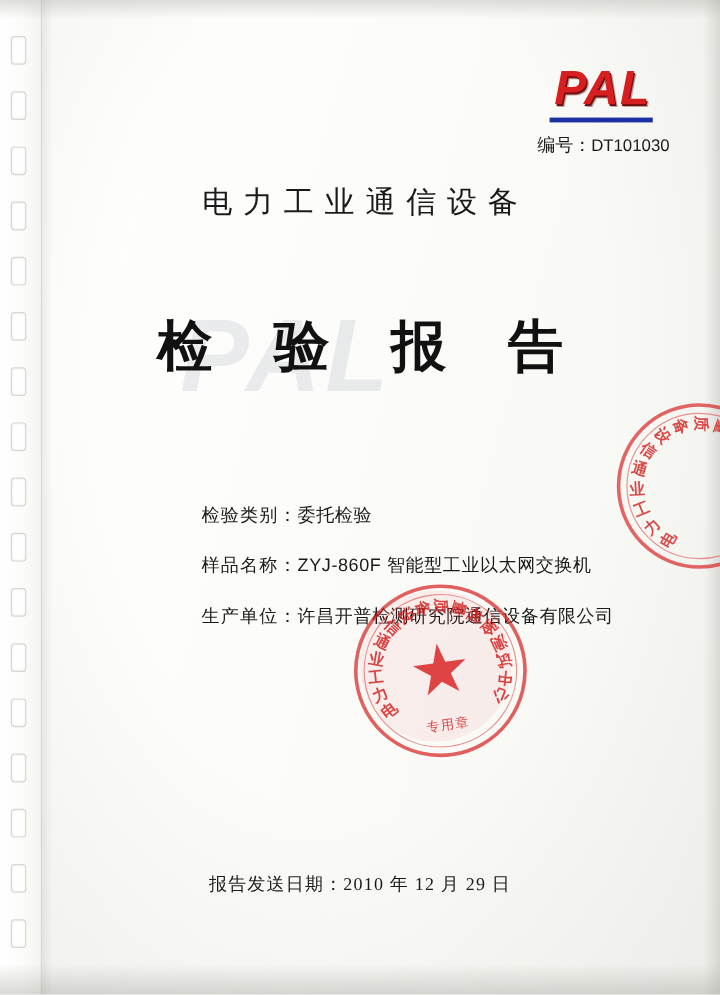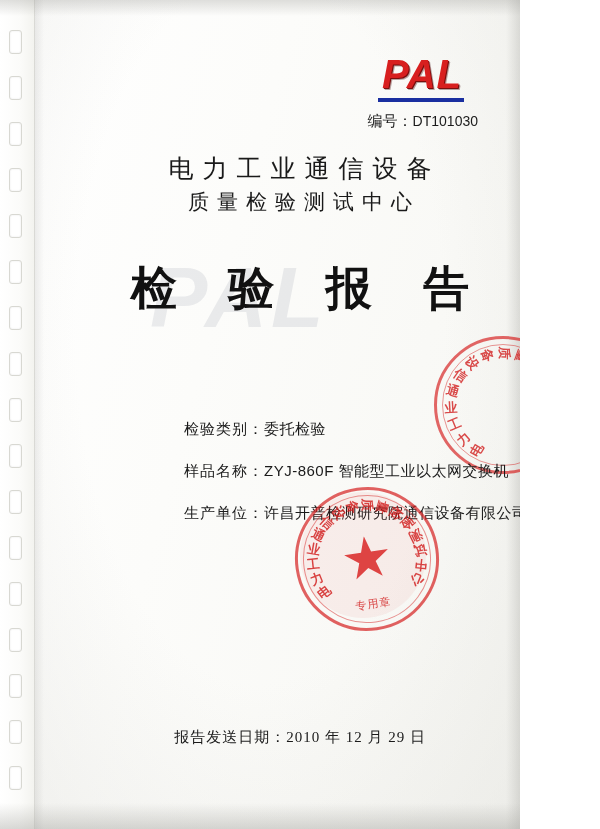--- a/index.html
+++ b/index.html
@@ -9,21 +9,21 @@
   }
   body {
     width: 600px;
     height: 829px;
     overflow: hidden;
     font-family: "Liberation Serif", serif;
   }
 
   #page {
     position: relative;
-    width: 520px;
+    width: 600px;
     height: 829px;
     background: #fdfdfb;
     overflow: hidden;
   }
 
   
   .paper-tone {
     position: absolute;
     inset: 0;
     background:
@@ -164,21 +164,21 @@
     font-style: italic;
     font-size: 86px;
     color: rgba(120,130,150,0.14);
     letter-spacing: 4px;
     pointer-events: none;
   }
 
   
   .fields {
     position: absolute;
-    left: 184px;
+    left: 168px;
     top: 420px;
     width: 400px;
   }
   .field-row {
     margin-bottom: 23px;
     font-size: 15px;
     color: #1a1a1a;
     white-space: nowrap;
     font-family: "Liberation Serif", serif;
   }
@@ -321,21 +321,20 @@
   <div class="edge-bottom"></div>
 
   <div class="pal-logo">PAL</div>
   <div class="pal-underline"></div>
 
   <div class="report-no">
     <span>编号：</span><span class="num">DT101030</span>
   </div>
 
   <div class="org-line org-line1">电力工业通信设备</div>
-  <div class="org-line org-line2">质量检验测试中心</div>
 
   <div class="watermark">PAL</div>
   <div class="doc-title">检 验 报 告</div>
 
   <div class="stamp stamp-partial">
     <div class="inner-ring"></div>
     <div class="stamp-text-ring" id="ring-partial">
         <span class="stamp-char" style="transform: rotate(-150deg) translate(0px, -52px) rotate(90deg) translate(-50%, -50%);">电</span>
         <span class="stamp-char" style="transform: rotate(-131.111deg) translate(0px, -52px) rotate(90deg) translate(-50%, -50%);">力</span>
         <span class="stamp-char" style="transform: rotate(-112.222deg) translate(0px, -52px) rotate(90deg) translate(-50%, -50%);">工</span>

